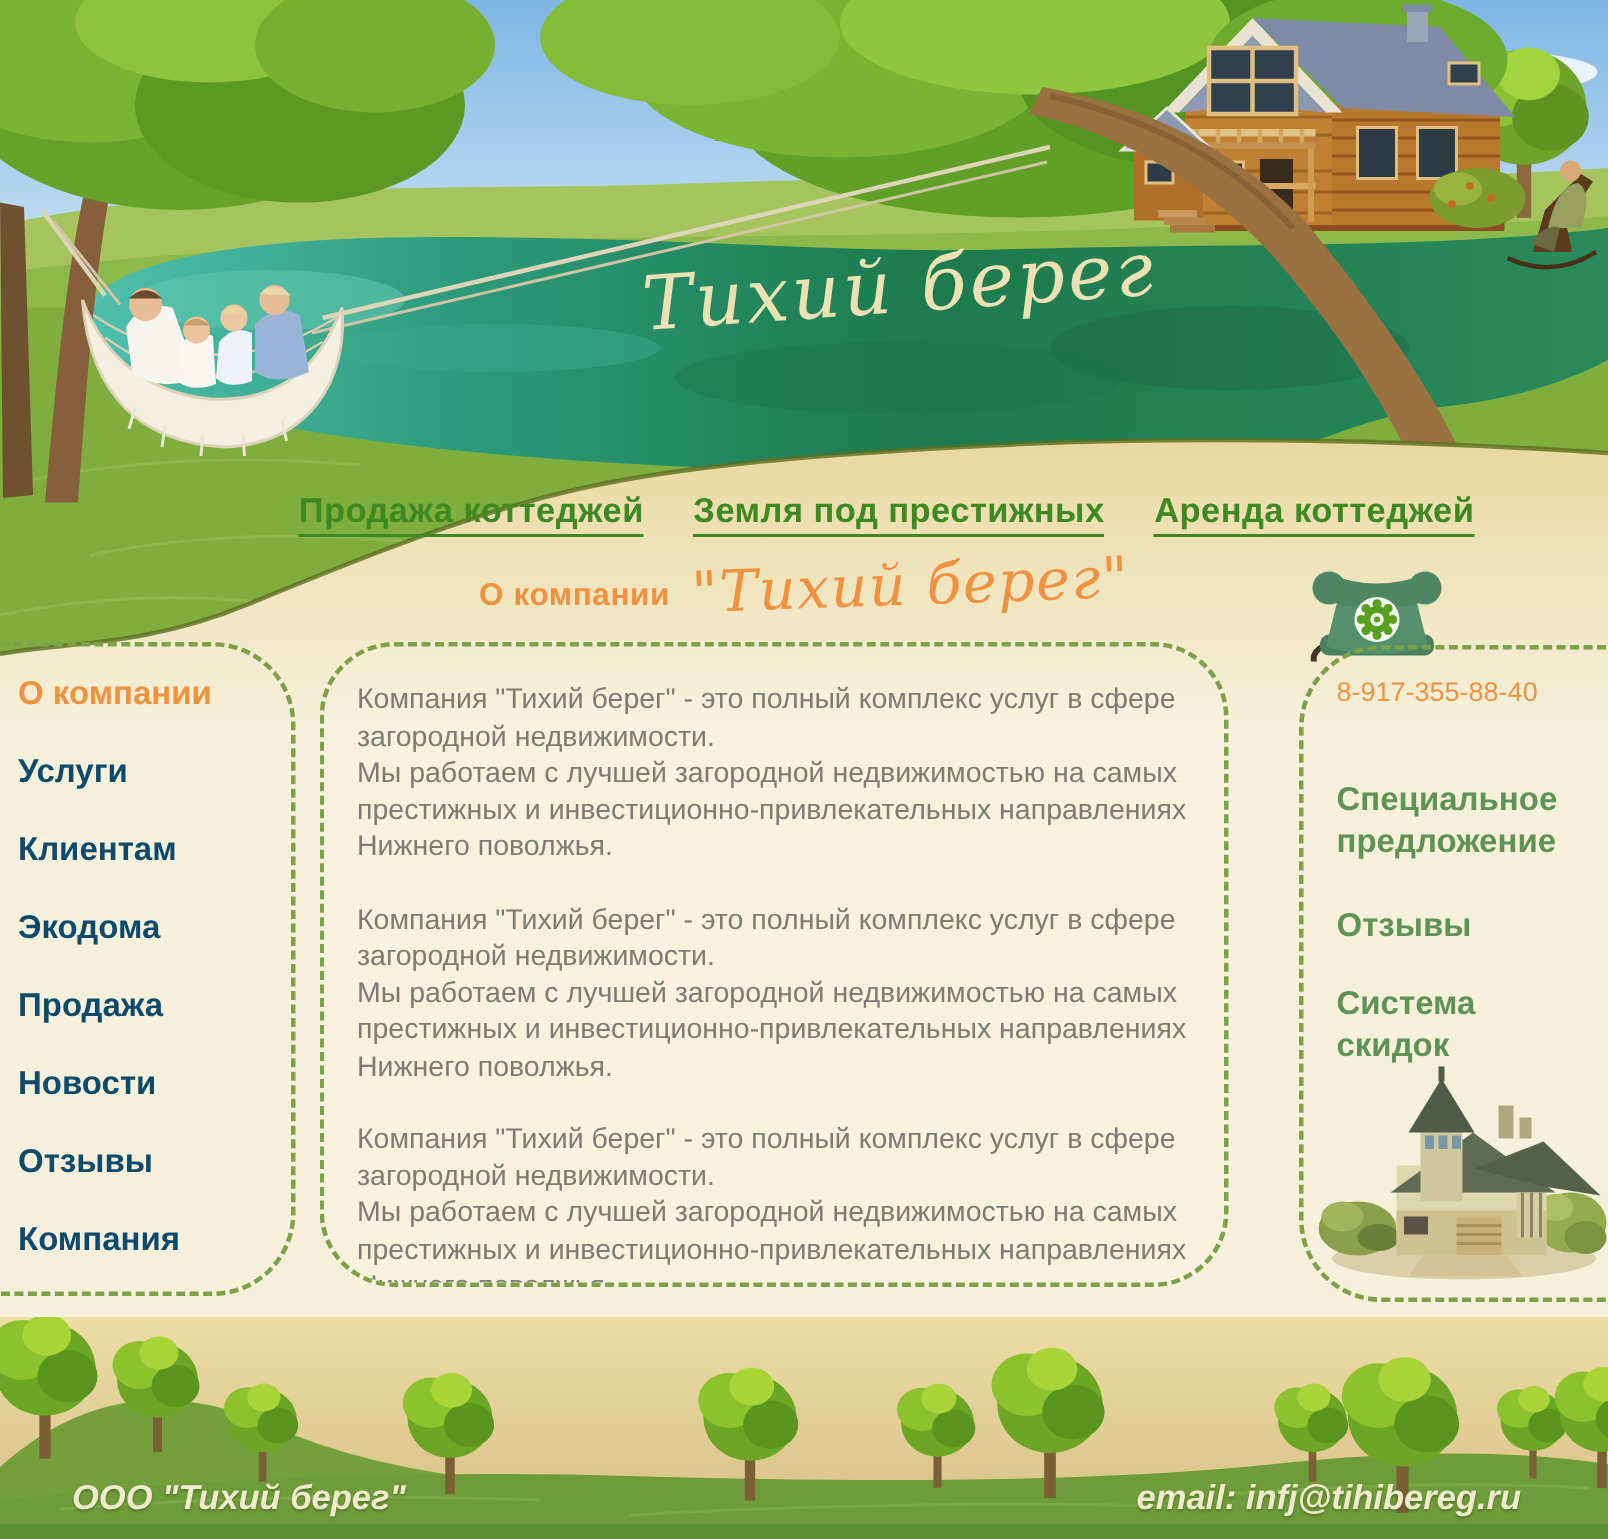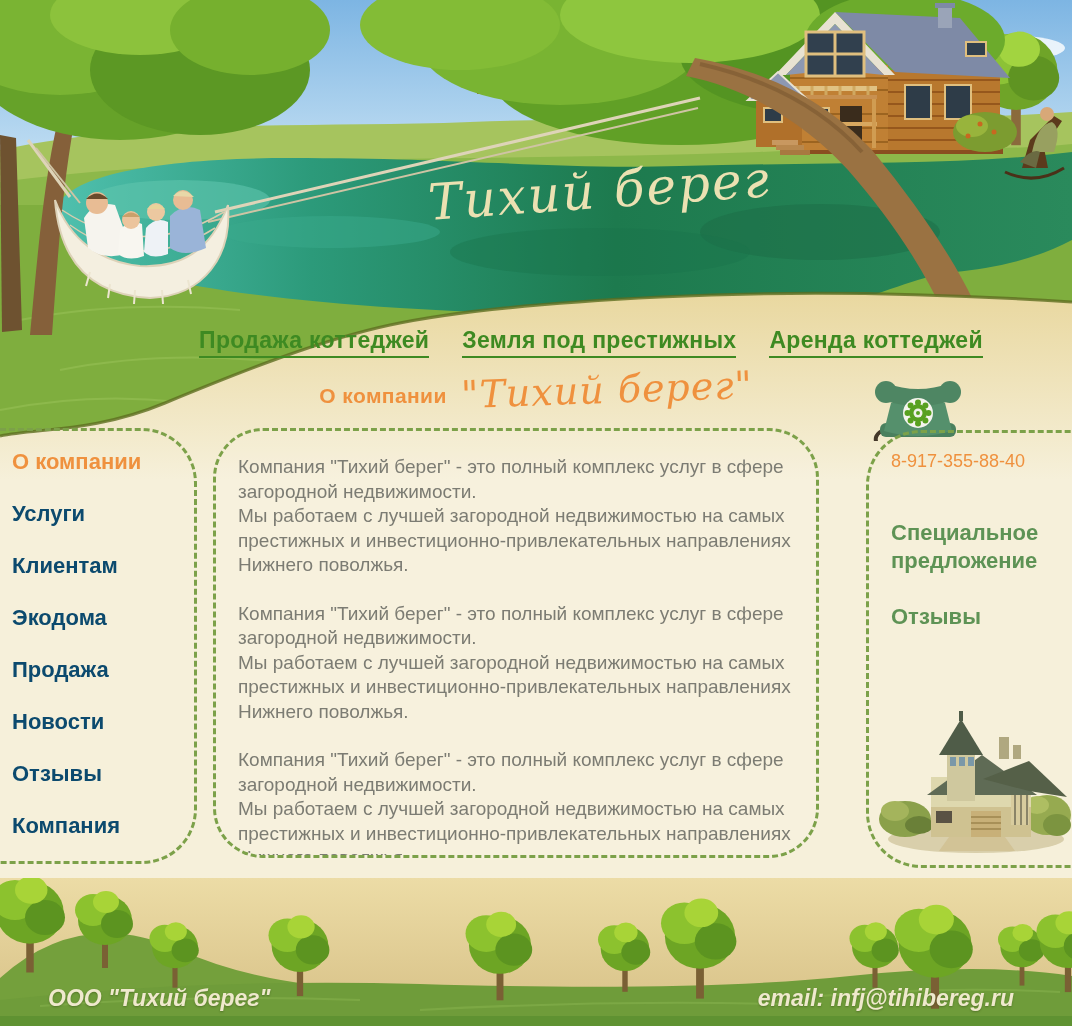--- a/index.html
+++ b/index.html
@@ -301,20 +301,21 @@
     <circle cx="46" cy="34" r="4.5" fill="#f0f0e8"></circle>
     <circle cx="46" cy="34" r="2" fill="#58a020"></circle>
   </svg>
 
   <div class="box right-box">
     <div class="phones">
       <div>8-917-355-88-40</div>
     </div>
     <div class="right-link rl-1">Специальное предложение</div>
     <div class="right-link rl-2">Отзывы</div>
+    <div class="right-link rl-3">Система скидок</div>
 
     <svg class="house-illu" viewBox="0 0 195 158" width="195" height="158">
       <ellipse cx="97" cy="140" rx="88" ry="14" fill="#cfc49b" opacity=".75"></ellipse>
       <g>
         <ellipse cx="26" cy="120" rx="26" ry="18" fill="#8aa04a"></ellipse>
         <ellipse cx="16" cy="112" rx="14" ry="10" fill="#a4b45c"></ellipse>
         <ellipse cx="40" cy="126" rx="14" ry="9" fill="#6a8038"></ellipse>
       </g>
       <g>
         <ellipse cx="168" cy="116" rx="24" ry="20" fill="#96aa50"></ellipse>

